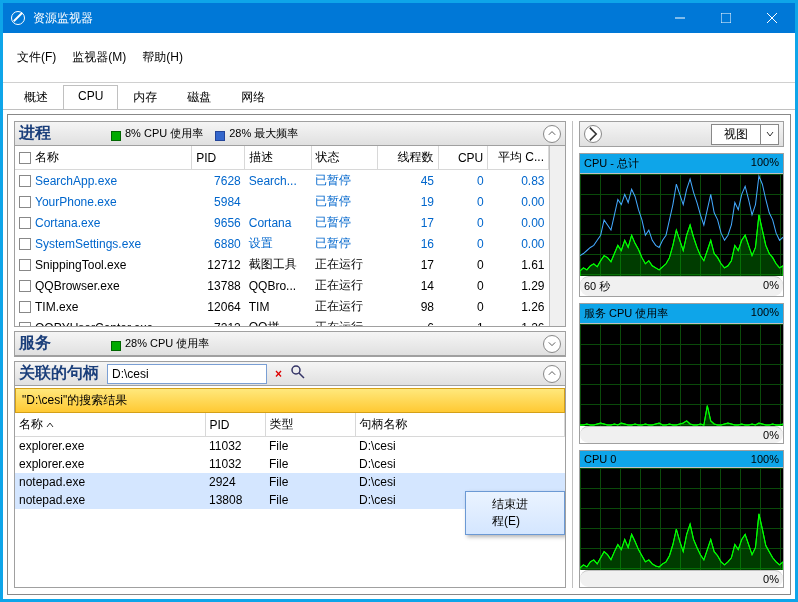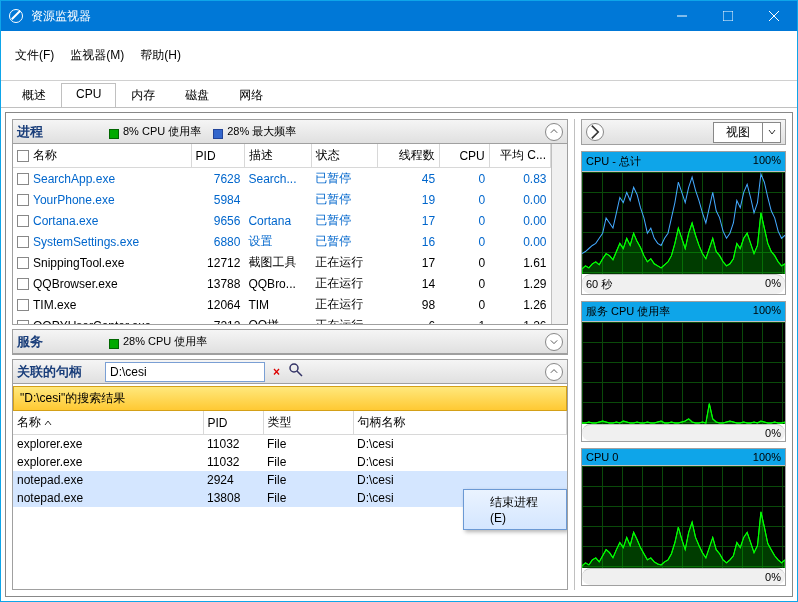--- a/index.html
+++ b/index.html
@@ -1,35 +1,35 @@
 <!DOCTYPE html>
 <html><head>
 <meta charset="utf-8">
 <style>
 * { box-sizing: border-box; margin: 0; padding: 0; }
 body { font-family: "Microsoft YaHei", "Segoe UI", sans-serif; font-size: 12px; background: #fff; overflow: hidden; }
-.window { width: 798px; height: 602px; border: 1px solid #0ea5e9; display: flex; flex-direction: column; }
+.window { width: 798px; height: 602px; border: 3px solid #0ea5e9; display: flex; flex-direction: column; }
 .titlebar { background: #0078d7; color: #fff; display: flex; align-items: center; height: 30px; }
 .titlebar .icon { width: 14px; height: 14px; border: 1.5px solid #fff; border-radius: 50%; margin: 0 8px; position: relative; }
 .titlebar .icon::after { content:""; position:absolute; width:2px; height:12px; background:#fff; left:5px; top:-1px; transform:rotate(45deg); }
 .titlebar .title { flex: 1; }
 .winbtns { display: flex; }
 .winbtn { width: 46px; height: 30px; display: flex; align-items: center; justify-content: center; color:#fff; }
 .winbtn svg { width:10px; height:10px; stroke:#fff; stroke-width:1; fill:none; }
 .menubar { background: #fff; display: flex; padding: 14px 6px; border-bottom: 1px solid #d0d0d0; }
 .menuitem { padding: 2px 8px; }
 .tabs { display: flex; background: #fff; padding: 2px 6px 0 6px; border-bottom: 1px solid #c0c0c0; }
 .tab { padding: 3px 14px; border: 1px solid transparent; border-bottom: none; position: relative; top:0; }
 .tab.active { border-color: #c0c0c0; background: #fff; }
 .content { flex:1; display:flex; gap:6px; padding:6px; background:#fff; overflow:hidden; border: 1px solid #888; margin: 4px; }
 .leftcol { flex:1; display:flex; flex-direction:column; gap:4px; overflow:hidden; }
 .rightcol { width:212px; display:flex; flex-direction:column; border-left:1px solid #c0c0c0; padding-left:6px; overflow:hidden; }
 .panel { border:1px solid #a0a0a0; display:flex; flex-direction:column; background:#fff; }
 .panel-hdr { display:flex; align-items:center; background:linear-gradient(#f5f5f5,#e0e0e0); border-bottom:1px solid #a0a0a0; height:24px; padding:0 4px; gap:12px; }
-.panel-hdr .ptitle { font-weight:bold; font-size:13px; color:#1a3e7a; min-width:80px; }
+.panel-hdr .ptitle { font-weight:bold; font-size:16px; color:#1a3e7a; min-width:80px; }
 .panel-hdr .stat { display:flex; align-items:flex-end; gap:4px; font-size:11px; }
 .sq { width:10px; height:10px; display:inline-block; }
 .sq.green { background:#0a0; border:1px solid #060; }
 .sq.blue { background:#36c; border:1px solid #249; }
 .collapsebtn { width:18px; height:18px; border:1px solid #888; border-radius:50%; background:#fff; display:flex; align-items:center; justify-content:center; margin-left:auto; }
 .collapsebtn svg { width:8px; height:8px; stroke:#333; stroke-width:2; fill:none; }
 .tbl { width:100%; border-collapse:collapse; table-layout:fixed; }
 .tbl th { text-align:left; font-weight:normal; padding:3px 4px; border-right:1px solid #d8d8d8; border-bottom:1px solid #d8d8d8; background:#fff; white-space:nowrap; overflow:hidden; }
 .tbl td { padding:2px 4px; white-space:nowrap; overflow:hidden; text-overflow:ellipsis; }
 .tbl td.num { text-align:right; }

